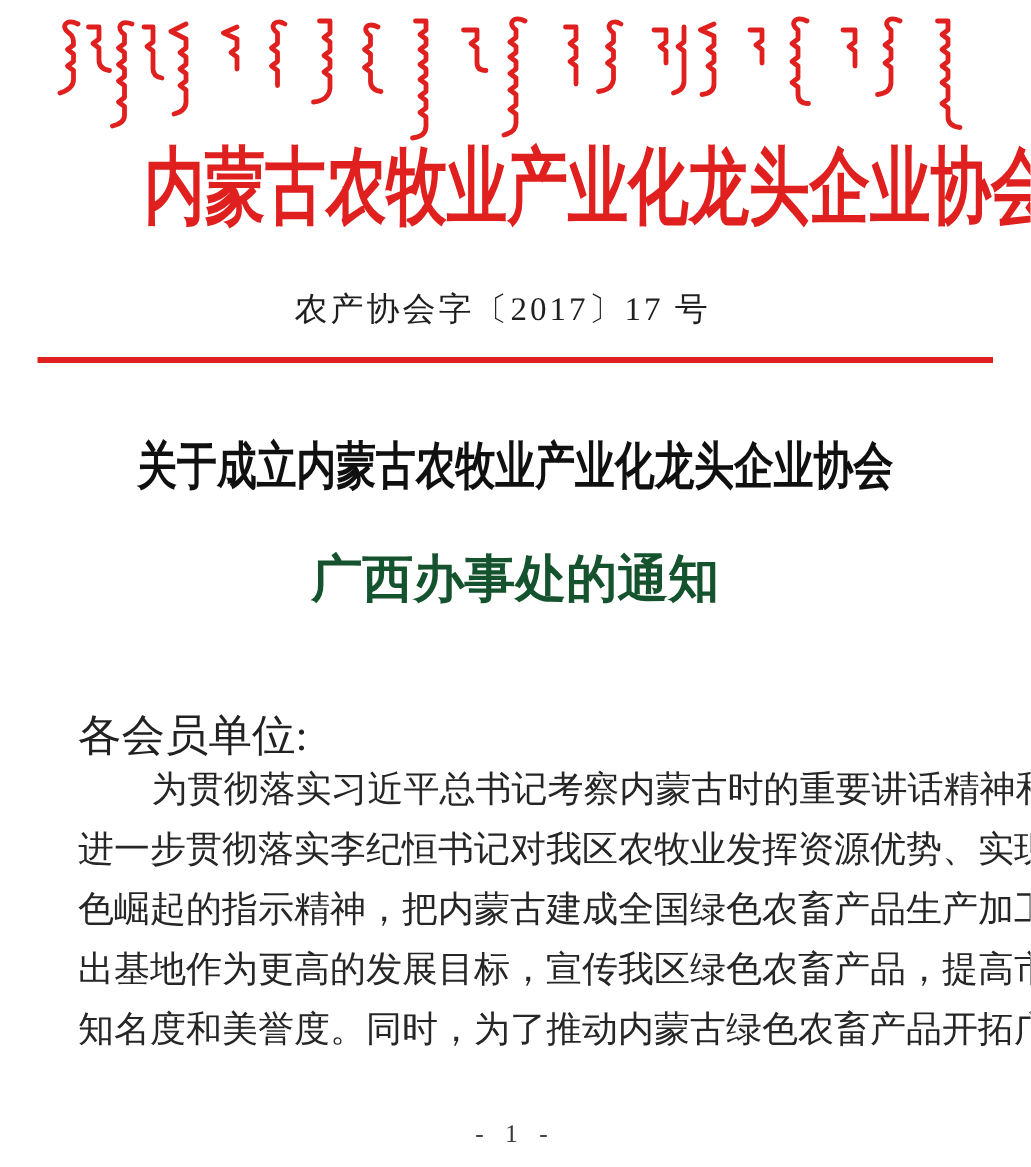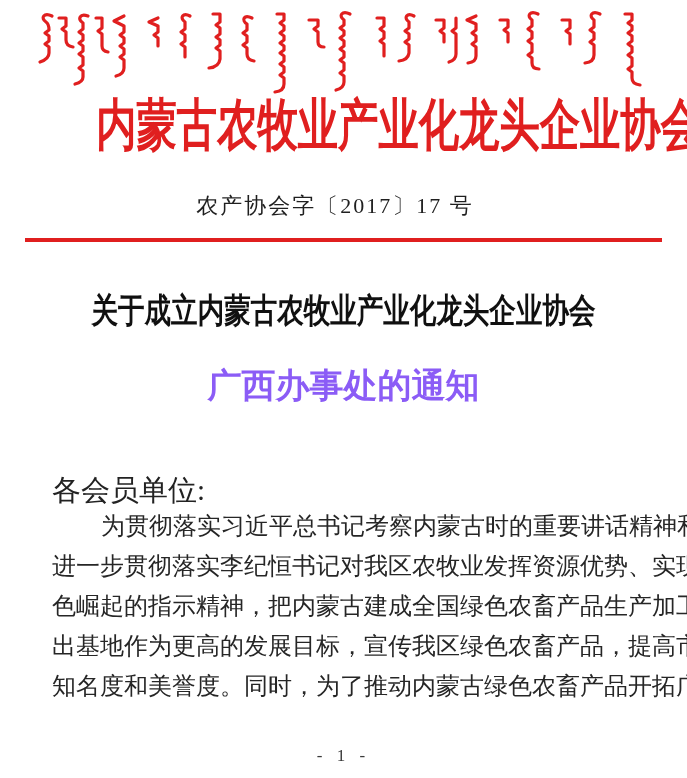--- a/index.html
+++ b/index.html
@@ -24,21 +24,21 @@
     font-size:22px; color:#1f1f1f; letter-spacing:2px;
   }
   .red-rule { position:absolute; top:238px; left:25px; width:637px; height:4px; background:#e01f1f; }
   .doc-title-1 {
     position:absolute; top:288px; left:0; width:687px; text-align:center;
     font-size:34px; font-weight:700; color:#101010; white-space:nowrap;
     transform:scaleX(.78); transform-origin:50% 50%;
   }
   .doc-title-2 {
     position:absolute; top:363px; left:0; width:687px; text-align:center;
-    font-size:34px; font-weight:700; color:#8b5cf6; white-space:nowrap;
+    font-size:34px; font-weight:700; color:#14532d; white-space:nowrap;
   }
   .salutation { position:absolute; top:471px; left:52px; font-size:29px; color:#222222; }
   .body-lines { position:absolute; top:506px; left:52px; width:597px; }
   .jline {
     display:flex; justify-content:space-between; align-items:center;
     height:40px; font-size:24px; color:#262626;
   }
   .jline.indent { padding-left:49px; }
   .jline span { display:block; white-space:pre; }
   .page-number {

